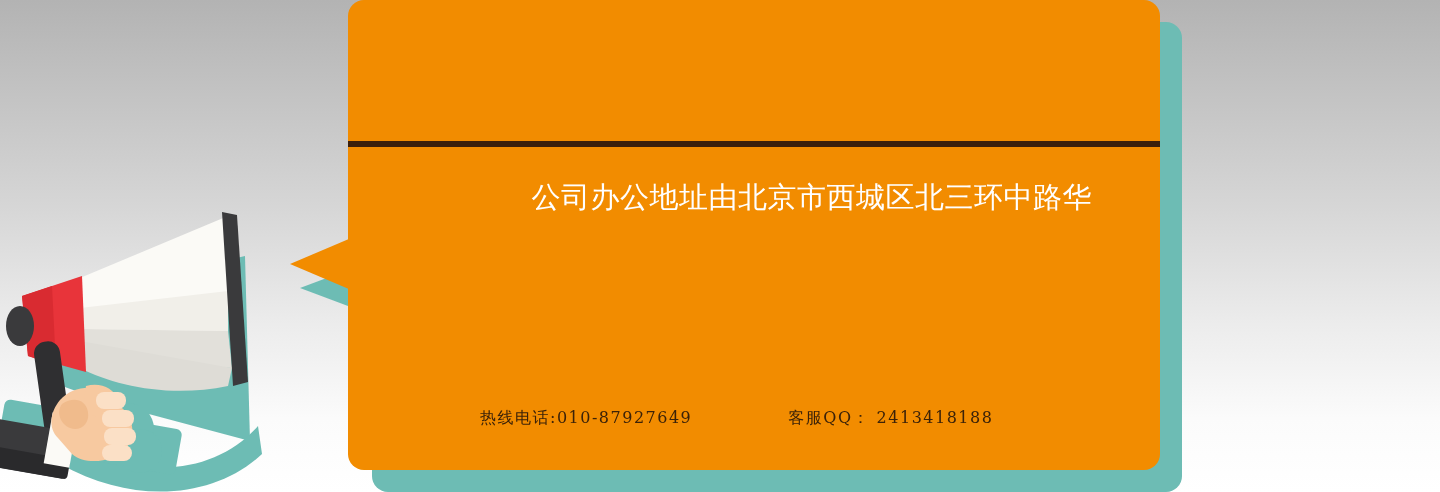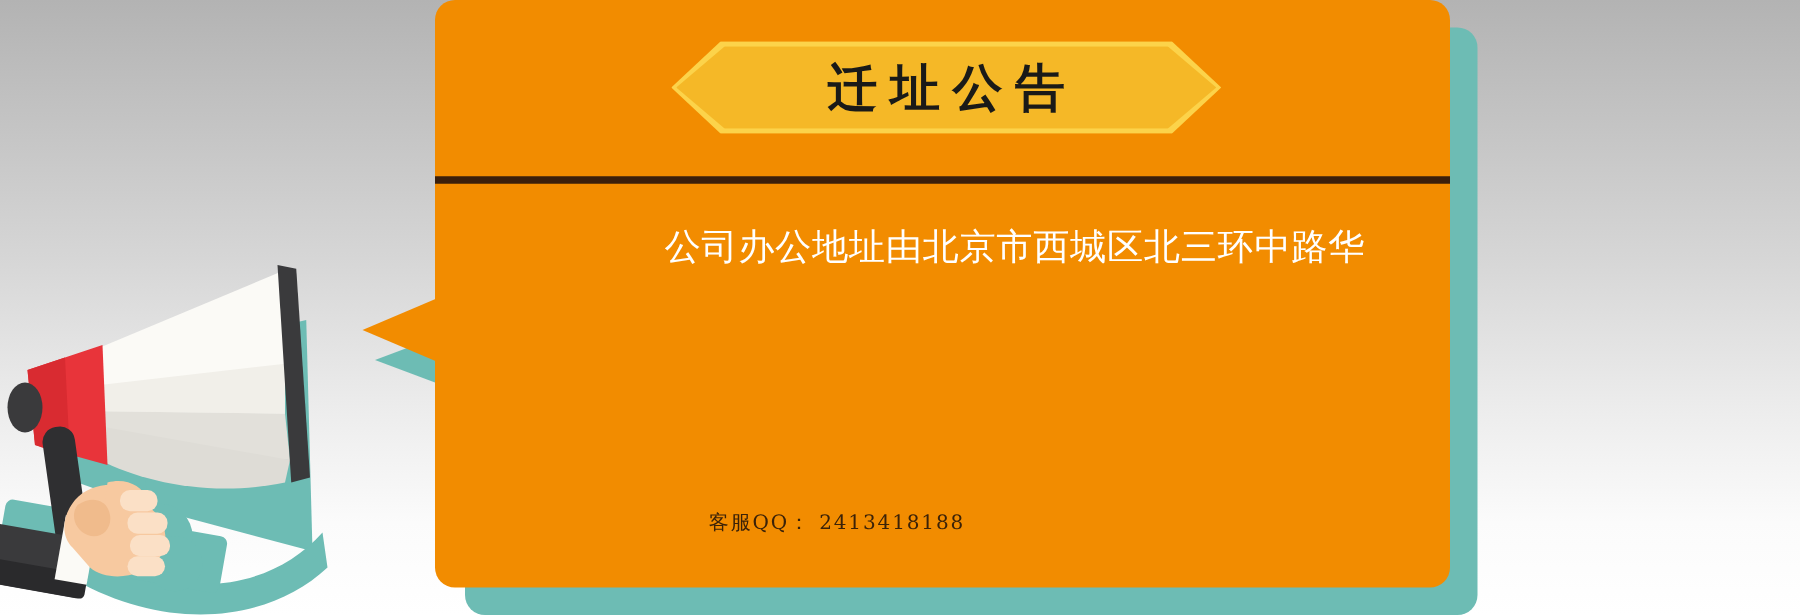--- a/index.html
+++ b/index.html
@@ -135,21 +135,21 @@
     align-items: baseline;
   }
   .footer-item {
     color: #3b2208;
     font-size: 16px;
     letter-spacing: 1.5px;
     font-family: "DejaVu Serif", "Liberation Serif", serif;
     white-space: nowrap;
   }
   .footer-hotline { margin-left: 33px; }
-  .footer-qq { margin-left: 120px; }
+  .footer-qq { margin-left: 96px; }
 
   
   .megaphone {
     position: absolute;
     left: 0px;
     top: 186px;
     width: 300px;
     height: 306px;
   }
   .megaphone svg { display: block; }
@@ -210,29 +210,25 @@
         <rect x="102" y="259" width="30" height="16" rx="8" fill="#fbe0c6"></rect>
         <path d="M 62 218 C 74 210 86 214 88 226 C 90 238 80 246 70 242 C 60 238 56 226 62 218 Z" fill="#f0bb8c"></path>
       </g>
     </svg>
   </div>
 
   <div class="tail"></div>
 
   <div class="card"></div>
 
-  <div class="banner-wrap">
-    <div class="banner-outer"></div>
-    <div class="banner-inner"></div>
-    <div class="banner-title">迁址公告</div>
-  </div>
 
   <div class="divider"></div>
 
   <div class="body-text">
     <div class="body-line">公司办公地址由北京市西城区北三环中路华</div>
   </div>
 
   <div class="footer">
+    <div class="footer-item footer-hotline">热线电话:010-87927649</div>
     <div class="footer-item footer-qq">客服QQ： 2413418188</div>
   </div>
 
 </div>
 
 </body></html>

